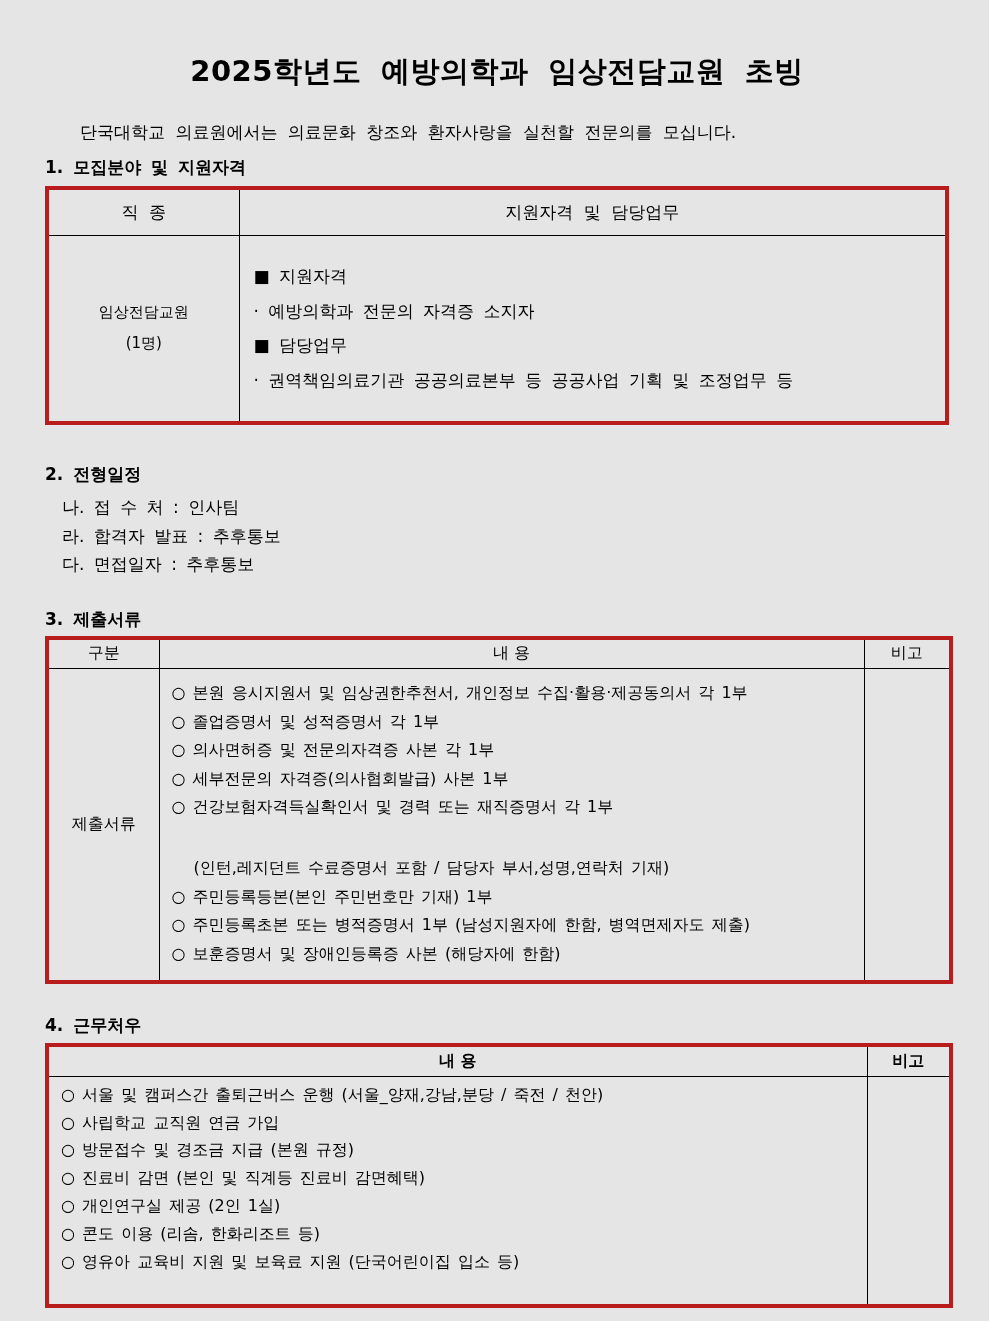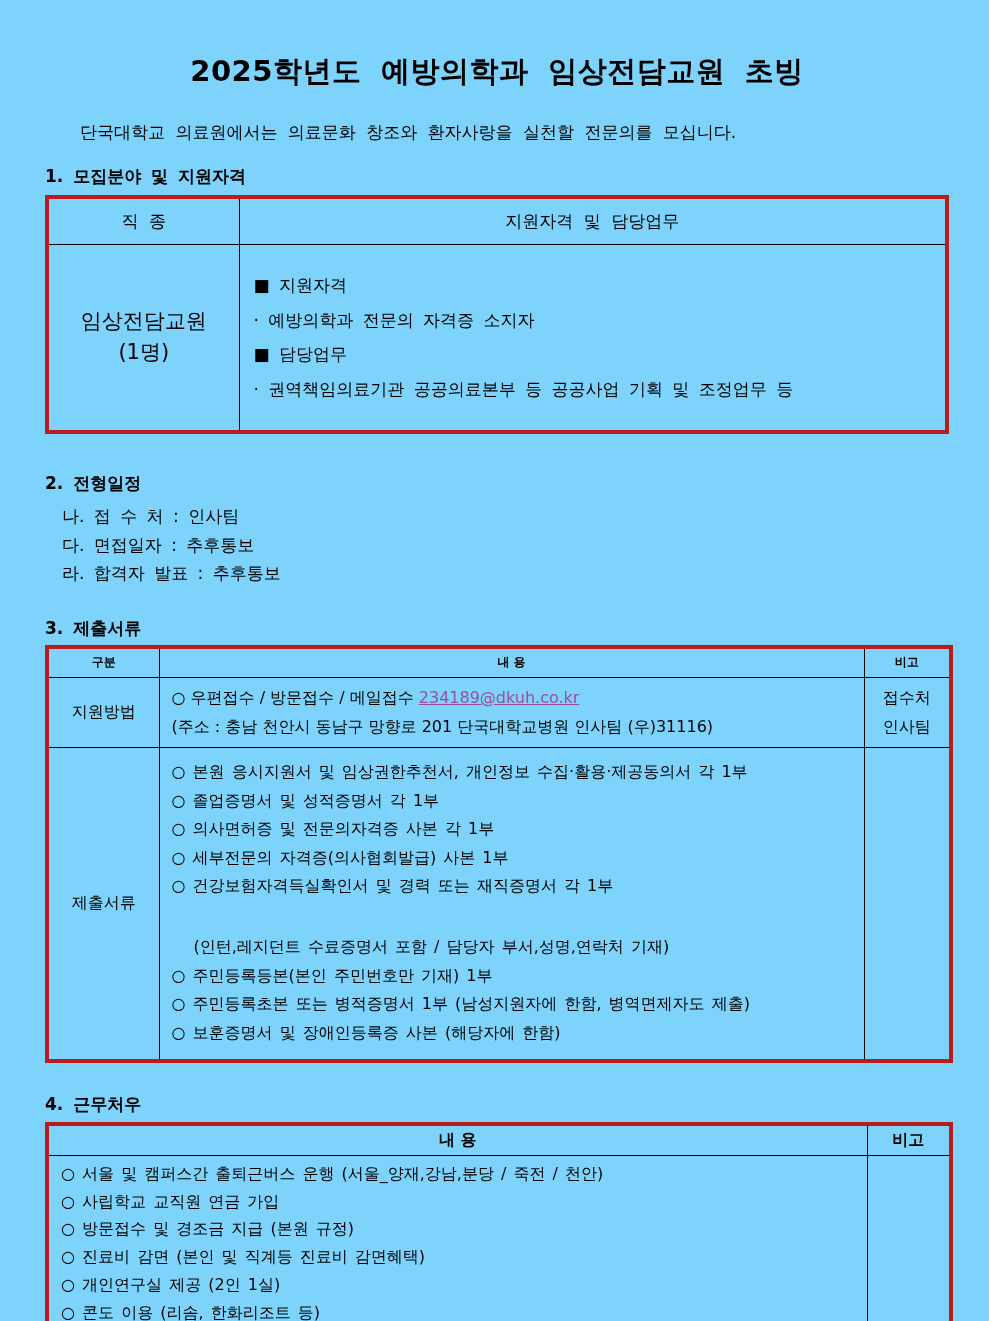--- a/index.html
+++ b/index.html
@@ -2,37 +2,37 @@
 <html><head>
 <meta charset="utf-8">
 <style>
   * { box-sizing: border-box; }
   html, body { margin: 0; padding: 0; background: #ffffff; }
   .page {
     position: relative;
     width: 989px;
     height: 1321px;
     overflow: hidden;
-    background: #7dd3fc;
+    background: #e5e5e5;
     color: #000000;
     font-family: "DejaVu Sans", sans-serif;
     font-size: 16px;
     padding: 52px 40px 0 45px;
   }
   .title {
     font-size: 29px;
     font-weight: bold;
     text-align: center;
     margin: 0 0 29px 0;
     word-spacing: 9px;
     letter-spacing: 0.5px;
     white-space: nowrap;
   }
   .intro {
-    margin: 0 0 21px 0;
+    margin: 0 0 12px 0;
     padding-left: 35px;
     font-size: 17px;
     word-spacing: 5px;
   }
   .sec-heading {
     font-size: 17px;
     font-weight: bold;
     word-spacing: 4px;
     margin: 0;
   }
@@ -46,32 +46,32 @@
   }
   td {
     border: 1px solid #000;
     padding: 0;
     vertical-align: middle;
   }
   .center { text-align: center; }
   
   .t1 { margin-top: 7px; }
   .t1 .hdr td { height: 47px; font-size: 17px; word-spacing: 5px; }
-  .t1 .pos-cell { height: 188px; font-size: 21px; }
+  .t1 .pos-cell { height: 188px; font-size: 15px; }
   .t1 .pos-cell div { line-height: 31px; }
   .t1 .content-cell { padding: 14px 14px; border-radius: 26px; }
   .t1 .line { line-height: 34.5px; font-size: 17px; word-spacing: 4px; white-space: nowrap; }
   
   .s2 { margin-top: 38px; }
   .s2-items { margin-top: 7px; padding-left: 17px; }
   .s2-items .line { line-height: 28.5px; font-size: 17px; word-spacing: 4px; }
   
   .s3 { margin-top: 29px; }
   .t2 { margin-top: 5px; }
-  .t2 .hdr td { height: 31px; font-weight: bold; font-size: 12px; }
+  .t2 .hdr td { height: 31px; font-weight: normal; font-size: 16px; }
   .t2 .cat-cell { font-size: 16px; text-align: center; }
   .t2 .content-cell { padding: 5px 12px 6px 12px; }
   .t2 .note-cell { text-align: center; padding: 5px 2px 6px 2px; }
   .t2 .line, .t2 .note-cell div { line-height: 29px; white-space: nowrap; }
   .t2 .row2 .content-cell { vertical-align: middle; padding: 10px 10px 12px 12px; }
   .t2 .row2 .line { line-height: 28.6px; word-spacing: 2px; }
   .cont { padding-left: 22px; margin-top: 32px; }
   .email { color: #9A4F9A; text-decoration: underline; cursor: pointer; }
   
   .s4 { margin-top: 30px; }
@@ -113,49 +113,38 @@
           <div class="line">· 권역책임의료기관 공공의료본부 등 공공사업 기획 및 조정업무 등</div>
         </td>
       </tr>
     </tbody>
   </table>
 
   <div class="s2">
     <div class="sec-heading">2. 전형일정</div>
     <div class="s2-items">
       <div class="line">나. 접 수 처 : 인사팀</div>
+      <div class="line">라. 합격자 발표 : 추후통보</div>
       <div class="line">다. 면접일자 : 추후통보</div>
-      <div class="line">라. 합격자 발표 : 추후통보</div>
     </div>
   </div>
 
   <div class="s3">
     <div class="sec-heading">3. 제출서류</div>
     <table class="t2">
       <colgroup>
           <col style="width:112px">
           <col style="width:705px">
           <col style="width:87px">
         </colgroup>
       <tbody>
         <tr class="hdr">
           <td class="center">구분</td>
           <td class="center">내 용</td>
           <td class="center">비고</td>
-        </tr>
-        <tr>
-          <td class="cat-cell">지원방법</td>
-          <td class="content-cell">
-            <div class="line"><span>○ 우편접수 / 방문접수 / 메일접수 </span><a class="email">234189@dkuh.co.kr</a></div>
-            <div class="line">(주소 : 충남 천안시 동남구 망향로 201 단국대학교병원 인사팀 (우)31116)</div>
-          </td>
-          <td class="note-cell">
-            <div>접수처</div>
-            <div>인사팀</div>
-          </td>
         </tr>
         <tr class="row2">
           <td class="cat-cell">제출서류</td>
           <td class="content-cell">
             <div class="line">○ 본원 응시지원서 및 임상권한추천서, 개인정보 수집·활용·제공동의서 각 1부</div>
             <div class="line">○ 졸업증명서 및 성적증명서 각 1부</div>
             <div class="line">○ 의사면허증 및 전문의자격증 사본 각 1부</div>
             <div class="line">○ 세부전문의 자격증(의사협회발급) 사본 1부</div>
             <div class="line">○ 건강보험자격득실확인서 및 경력 또는 재직증명서 각 1부</div>
             <div class="line cont">(인턴,레지던트 수료증명서 포함 / 담당자 부서,성명,연락처 기재)</div>

